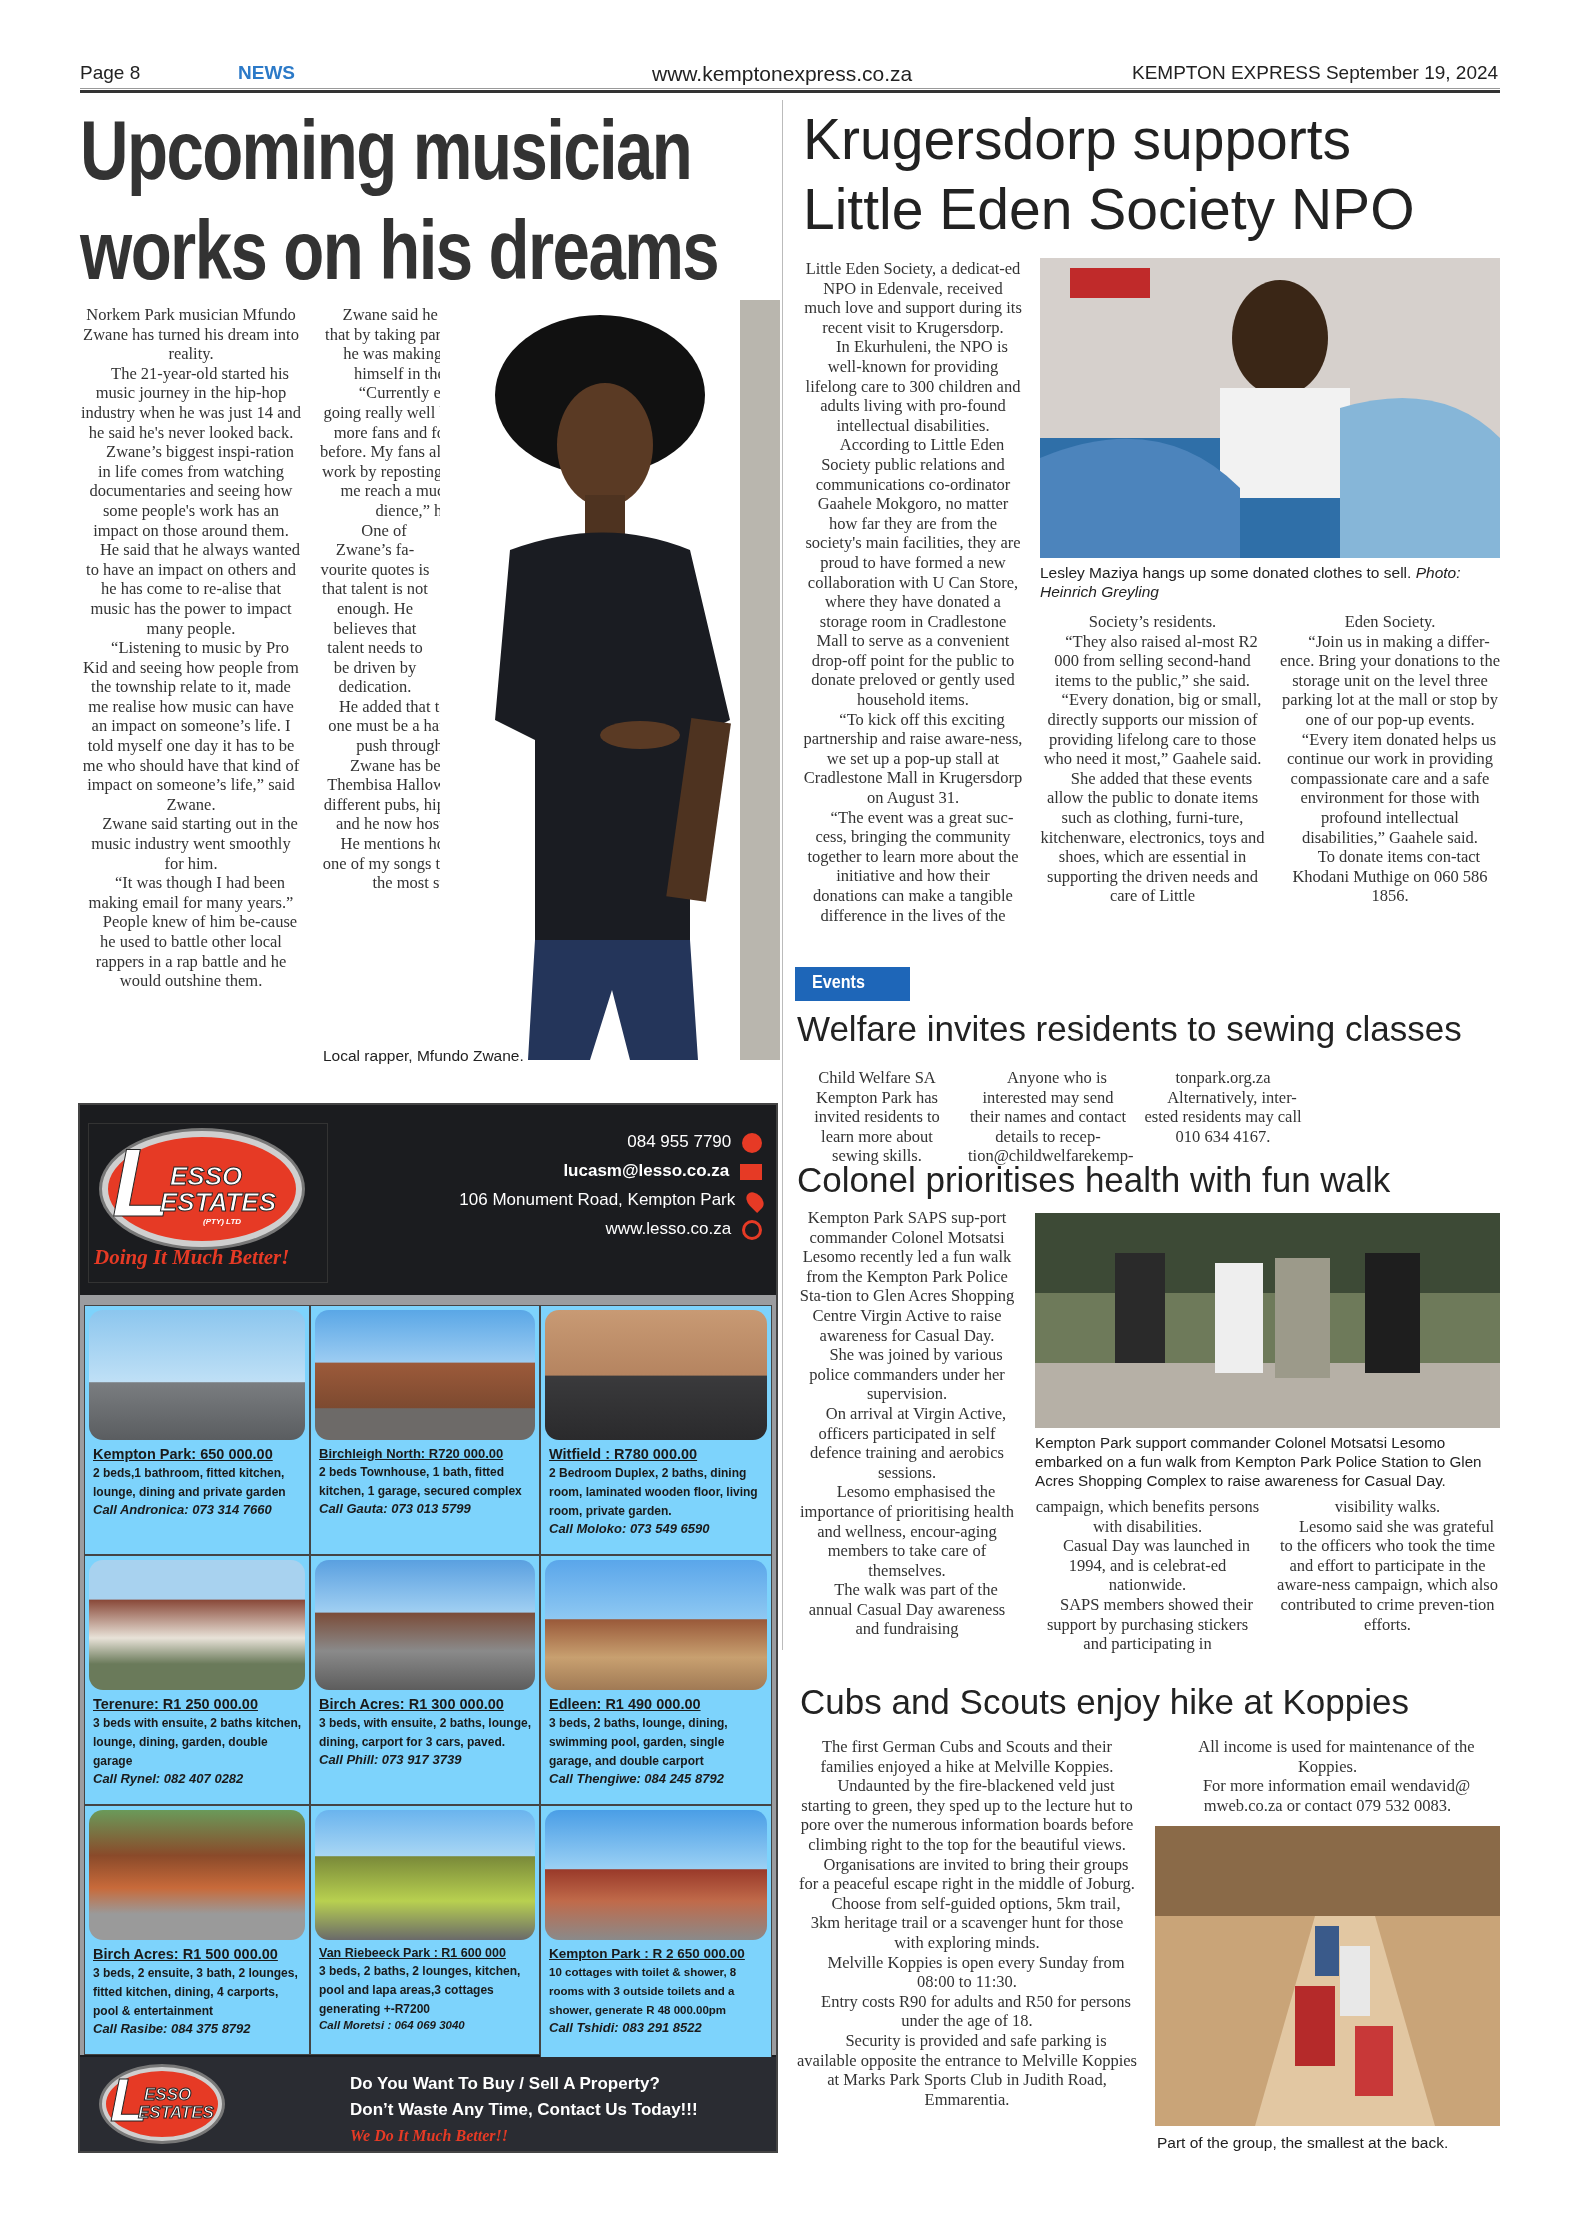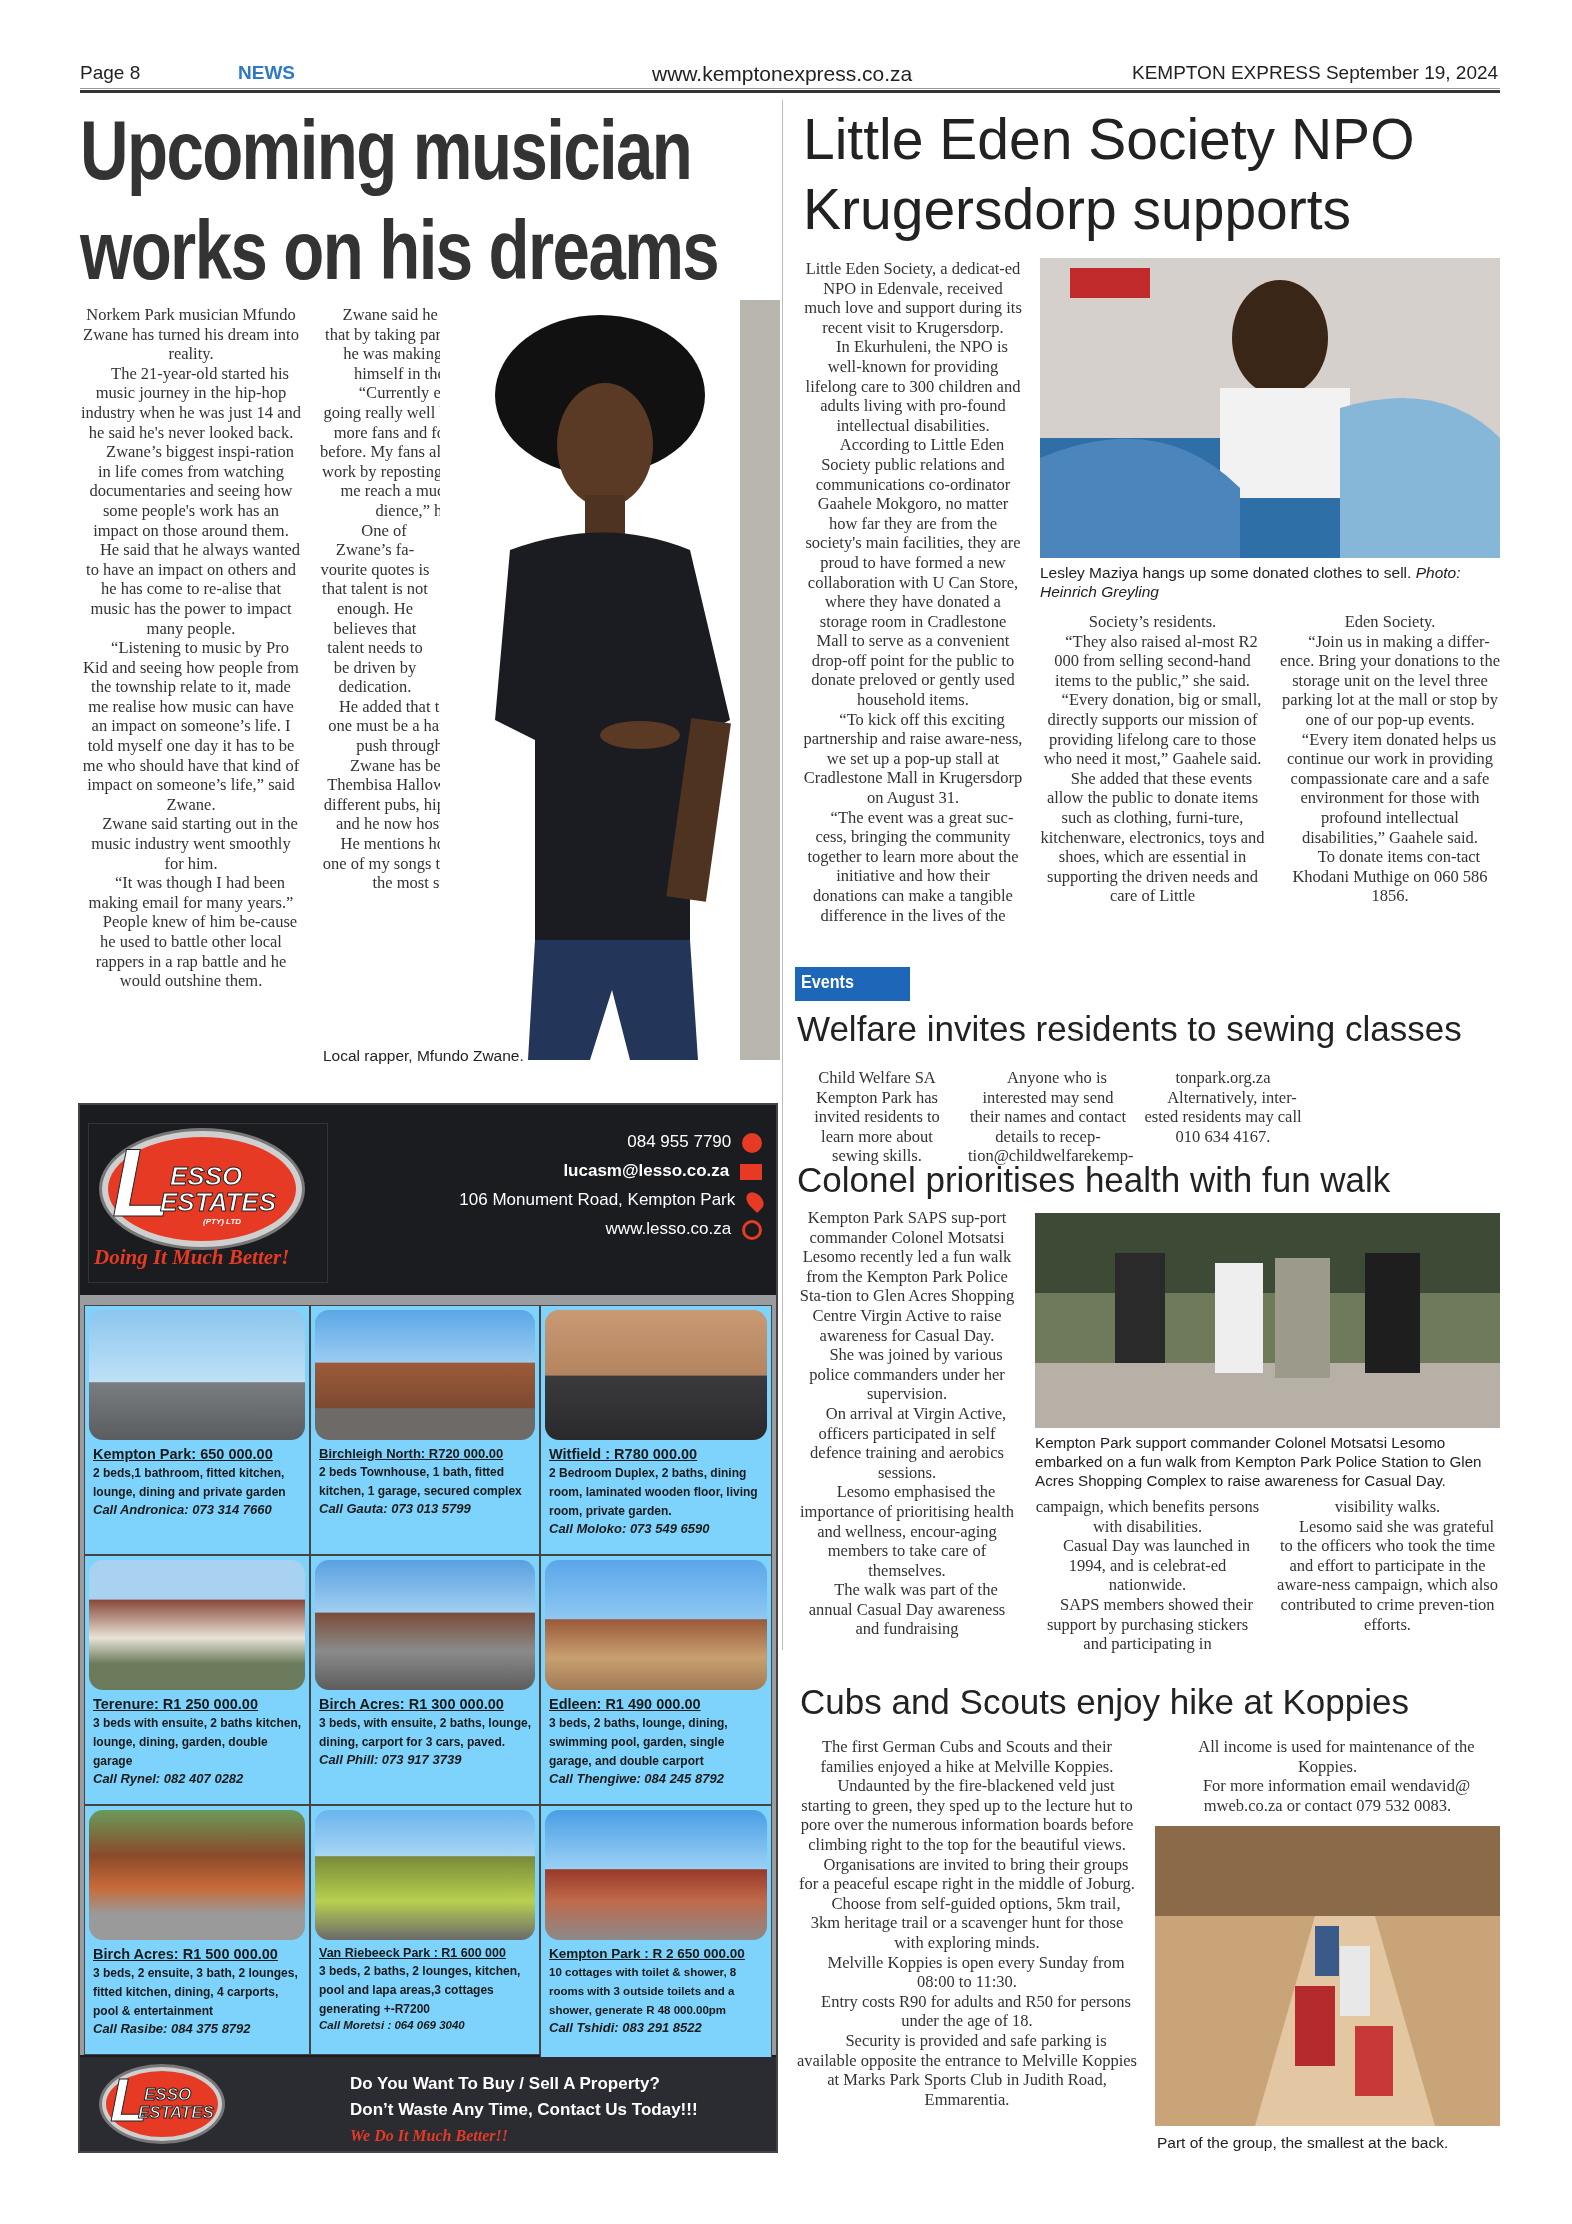--- a/index.html
+++ b/index.html
@@ -181,22 +181,22 @@
     <span style="left:32px;top:32px;font-size:17px">ESTATES</span>
   </div>
   <div class="abs" style="left:270px;top:966px;font-family:'Liberation Sans',sans-serif;font-weight:700;color:#fff;font-size:17px;line-height:26px">
     <div>Do You Want To Buy / Sell A Property?</div>
     <div>Don’t Waste Any Time, Contact Us Today!!!</div>
     <div style="color:#e63a25;font-family:'Liberation Serif',serif;font-style:italic;font-size:16px">We Do It Much Better!!</div>
   </div>
 </div>
 
 <div class="abs h-sans" style="left:803px;top:104px;font-size:57px;line-height:70px">
+  <div>Krugersdorp supports</div>
   <div>Little Eden Society NPO</div>
-  <div>Krugersdorp supports</div>
 </div>
 
 <div class="abs body-txt" style="left:803px;top:259px;width:220px">
   <p class="first">Little Eden Society, a dedicat-ed NPO in Edenvale, received much love and support during its recent visit to Krugersdorp.</p>
   <p>In Ekurhuleni, the NPO is well-known for providing lifelong care to 300 children and adults living with pro-found intellectual disabilities.</p>
   <p>According to Little Eden Society public relations and communications co-ordinator Gaahele Mokgoro, no matter how far they are from the society's main facilities, they are proud to have formed a new collaboration with U Can Store, where they have donated a storage room in Cradlestone Mall to serve as a convenient drop-off point for the public to donate preloved or gently used household items.</p>
   <p>“To kick off this exciting partnership and raise aware-ness, we set up a pop-up stall at Cradlestone Mall in Krugersdorp on August 31.</p>
   <p>“The event was a great suc-cess, bringing the community together to learn more about the initiative and how their donations can make a tangible difference in the lives of the</p>
 </div>
 
@@ -222,21 +222,21 @@
   <p>“Every donation, big or small, directly supports our mission of providing lifelong care to those who need it most,” Gaahele said.</p>
   <p>She added that these events allow the public to donate items such as clothing, furni-ture, kitchenware, electronics, toys and shoes, which are essential in supporting the driven needs and care of Little</p>
 </div>
 <div class="abs body-txt" style="left:1280px;top:612px;width:220px">
   <p class="first">Eden Society.</p>
   <p>“Join us in making a differ-ence. Bring your donations to the storage unit on the level three parking lot at the mall or stop by one of our pop-up events.</p>
   <p>“Every item donated helps us continue our work in providing compassionate care and a safe environment for those with profound intellectual disabilities,” Gaahele said.</p>
   <p>To donate items con-tact Khodani Muthige on 060 586 1856.</p>
 </div>
 
-<div class="abs" style="left:795px;top:967px;width:115px;height:34px;background:#1e66b8;padding:4px 6px">
+<div class="abs" style="left:795px;top:967px;width:115px;height:34px;background:#1e66b8;padding:4px 17px">
   <span style="font-family:'Liberation Sans',sans-serif;font-weight:700;color:#fff;font-size:19px;display:inline-block;transform:scaleX(0.85);transform-origin:left">Events</span>
 </div>
 <div class="abs h-sans" style="left:797px;top:1007px;font-size:35px;line-height:44px">Welfare invites residents to sewing classes</div>
 <div class="abs body-txt" style="left:797px;top:1068px;width:160px">
   <p class="first">Child Welfare SA Kempton Park has invited residents to learn more about sewing skills.</p>
 </div>
 <div class="abs body-txt" style="left:968px;top:1068px;width:160px">
   <p>Anyone who is interested may send their names and contact details to recep-tion@childwelfarekemp-</p>
 </div>
 <div class="abs body-txt" style="left:1143px;top:1068px;width:160px">

